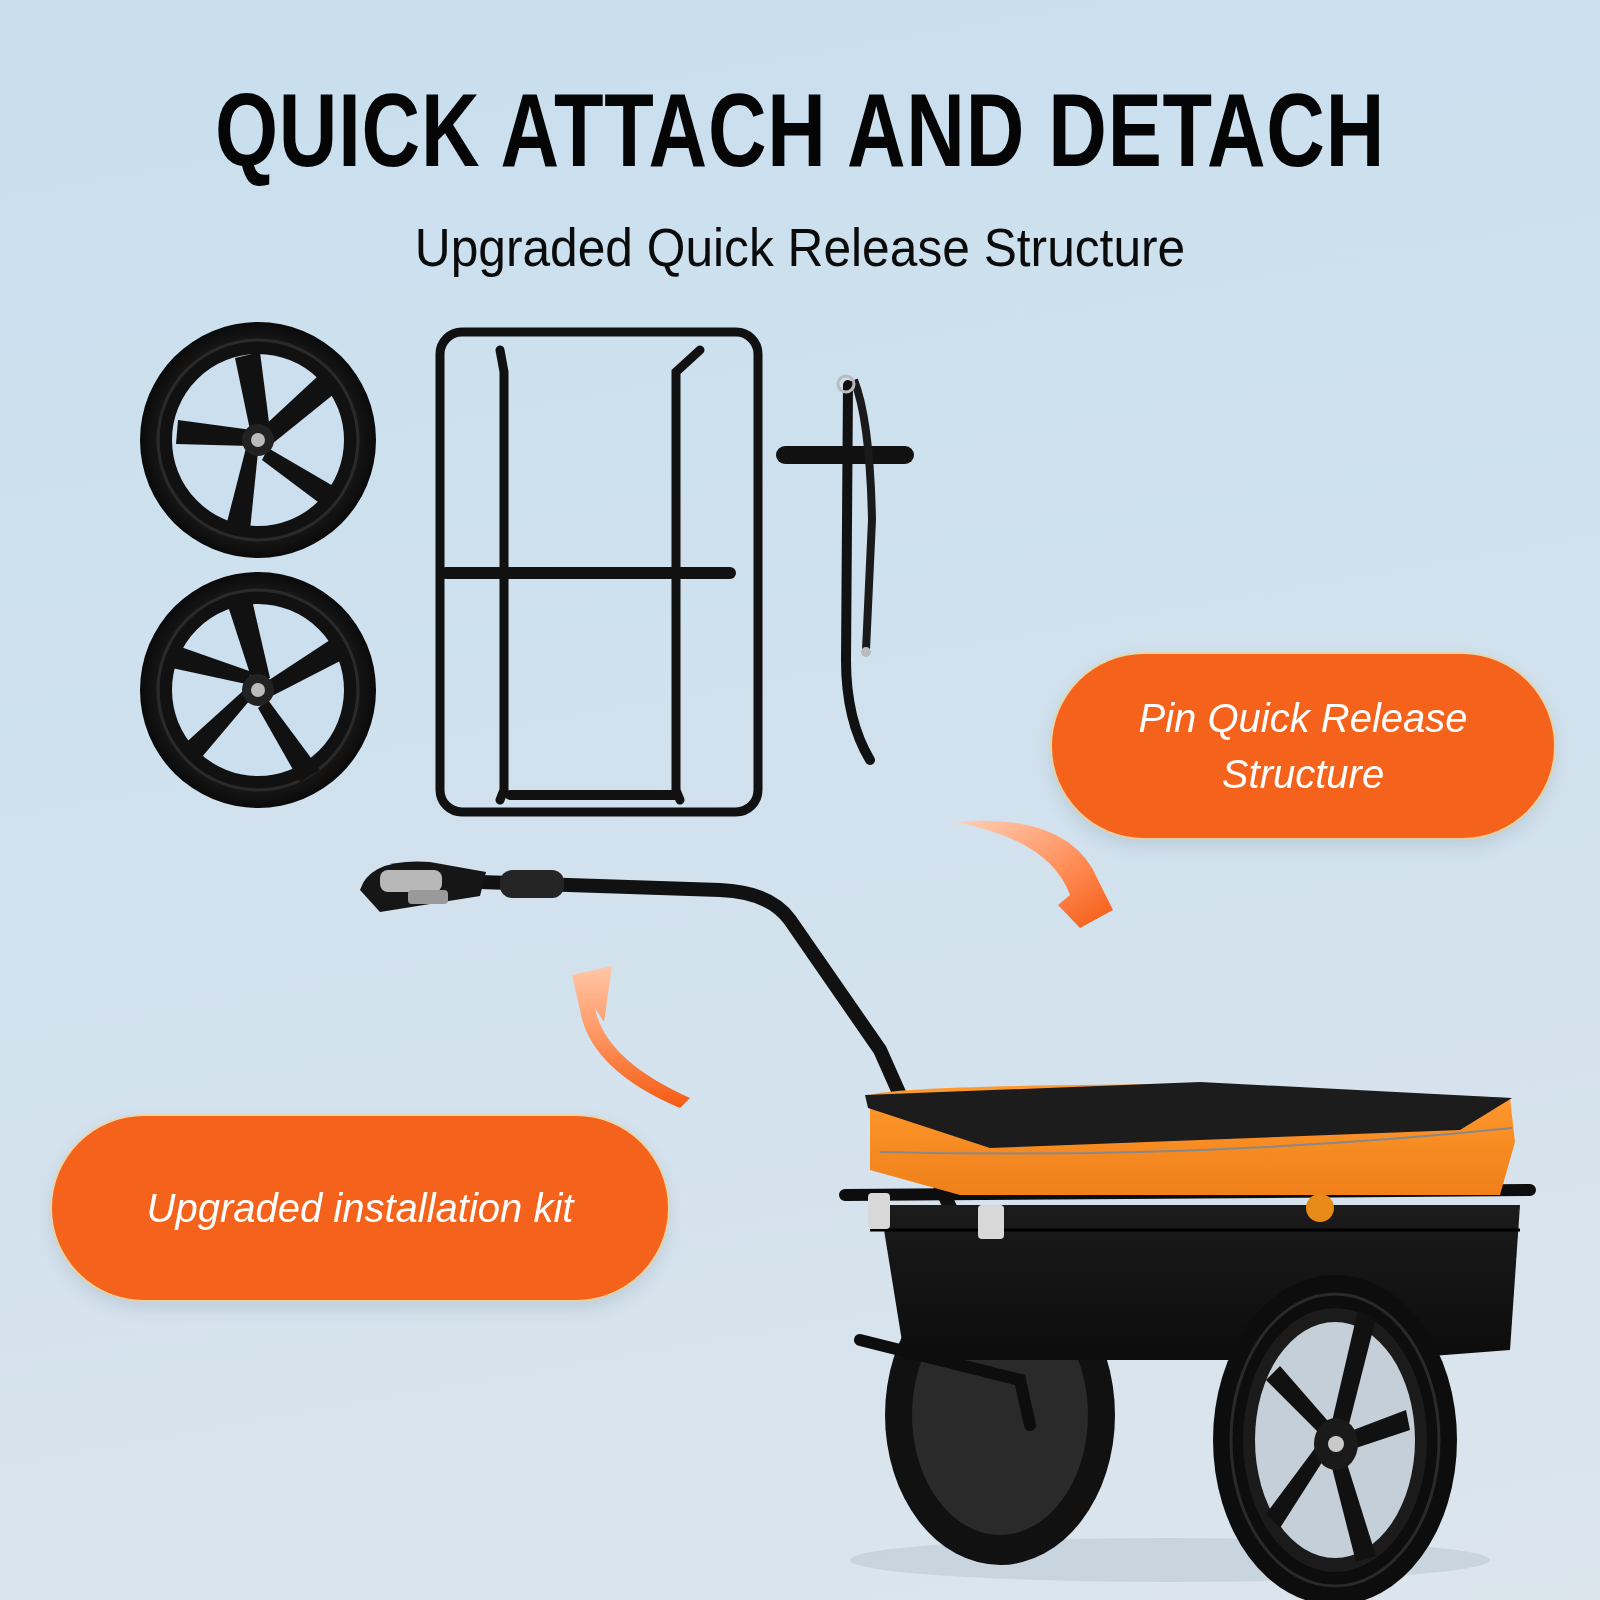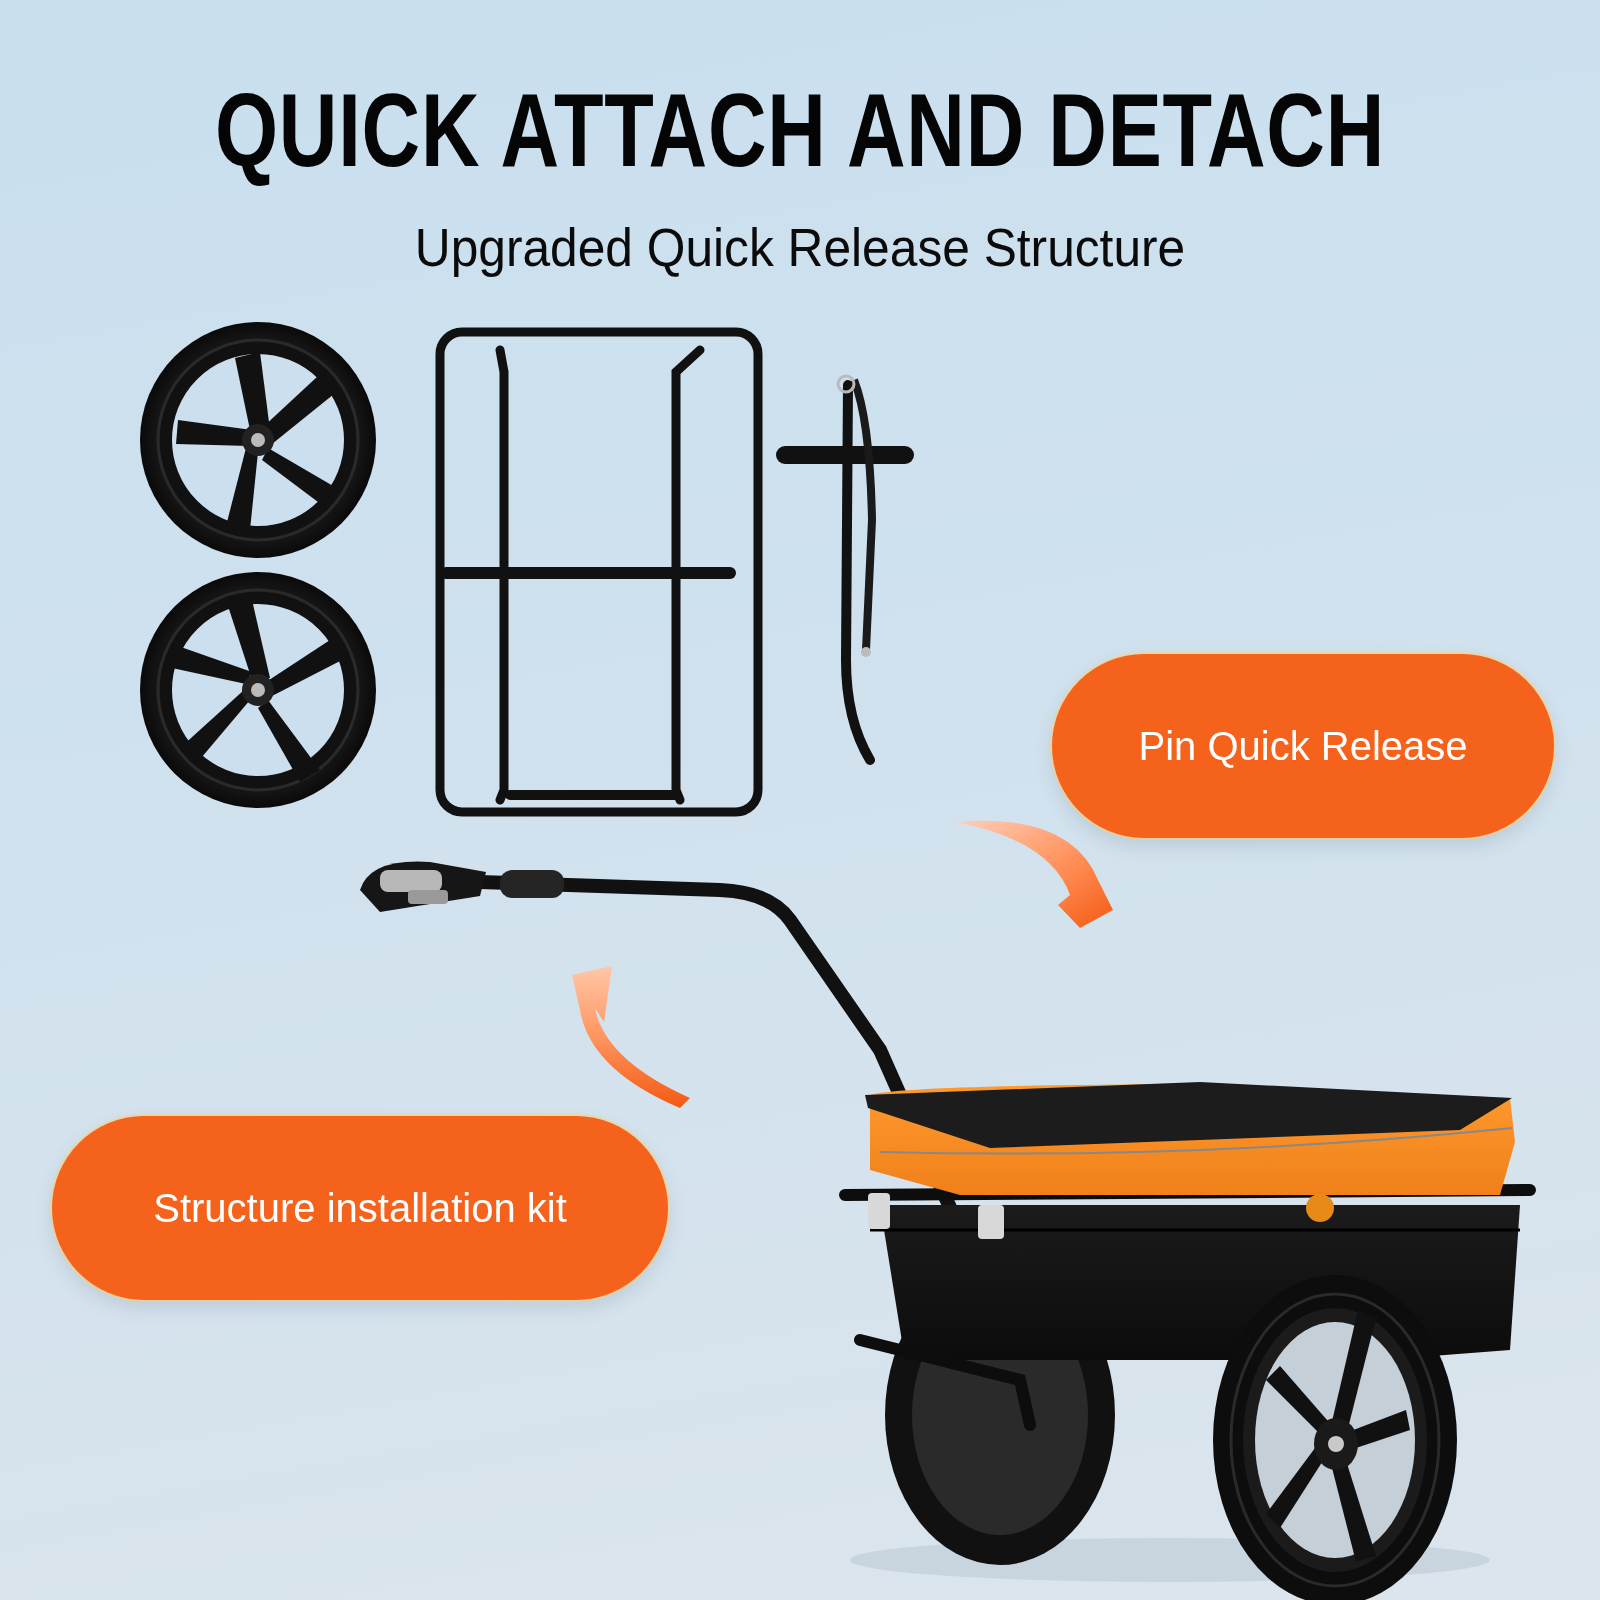--- a/index.html
+++ b/index.html
@@ -16,20 +16,21 @@
     }
     .subheadline {
       position: absolute; left: 0; top: 220px; width: 1600px; text-align: center;
       font-size: 54px; line-height: 1; color: #0b0b0b; font-weight: 400;
       transform: scaleX(0.92); transform-origin: 50% 0;
     }
     .pill {
       position: absolute; background: #f5621b; color: #fff; border-radius: 100px;
       display: flex; align-items: center; justify-content: center; text-align: center;
       box-shadow: 0 0 0 2px rgba(255,210,120,0.55), 0 8px 18px rgba(80,100,120,0.18);
+      font-style: italic;
     }
     .pill span { display: block; font-size: 40px; line-height: 56px; }
     #pill-pin { left: 1052px; top: 654px; width: 502px; height: 184px; }
     #pill-kit { left: 52px; top: 1116px; width: 616px; height: 184px; }
     #pill-kit span { font-size: 40px; line-height: 56px; }
     svg.layer { position: absolute; left: 0; top: 0; }
   </style>
 </head>
 <body>
 
@@ -158,20 +159,21 @@
   </g>
 
   <g>
     <path d="M572 975 L612 966 L604 1022 L595 1008 Q605 1060 690 1098 L680 1108 Q590 1070 580 1010 L572 975 Z" fill="url(#arrowG2)"></path>
   </g>
 </svg>
 
 <div id="pill-pin" class="pill">
   <div>
     <span>Pin Quick Release</span>
+    <span>Structure</span>
   </div>
 </div>
 
 <div id="pill-kit" class="pill">
   <div>
-    <span>Structure installation kit</span>
+    <span>Upgraded installation kit</span>
   </div>
 </div>
 
 </body></html>

